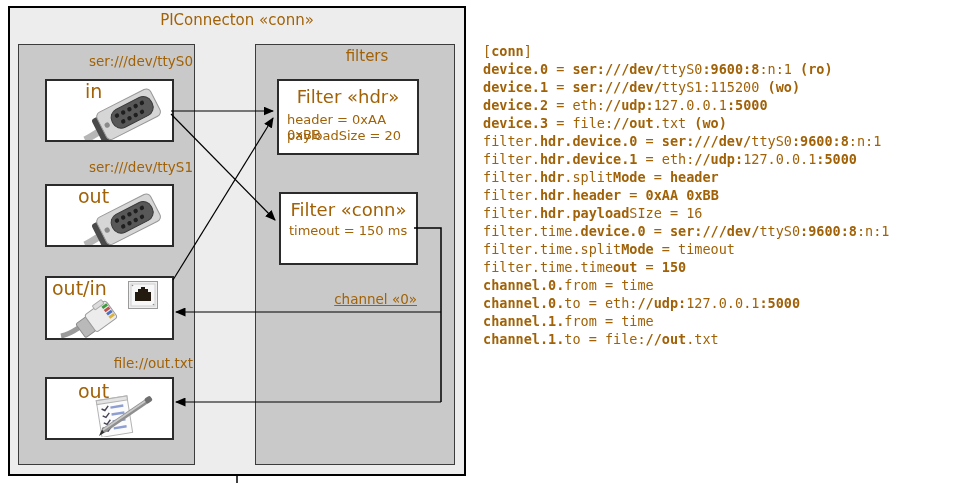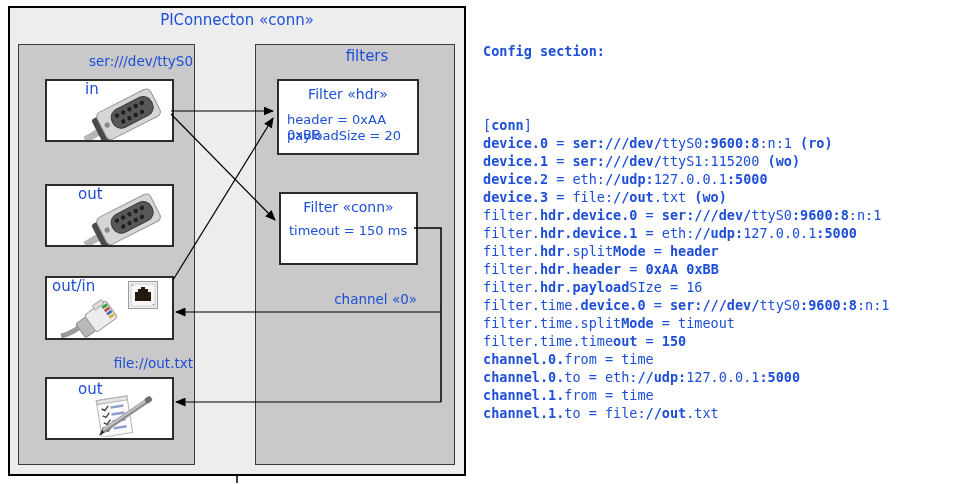--- a/index.html
+++ b/index.html
@@ -1,32 +1,32 @@
 <!DOCTYPE html>
 <html><head>
 <meta charset="utf-8">
 <style>
   html,body{margin:0;padding:0;background:#fff;}
   #stage{position:relative;width:964px;height:484px;background:#fff;overflow:hidden;
-         font-family:"DejaVu Sans","Liberation Sans",sans-serif;color:#1d4ed8;}
+         font-family:"DejaVu Sans","Liberation Sans",sans-serif;color:#a16207;}
   .abs{position:absolute;}
   
   .outer-box{left:8px;top:6px;width:454px;height:466px;border:2px solid #000;background:#ededed;}
   .diagram-title{left:8px;top:11px;width:458px;text-align:center;font-size:15px;}
   .group-box{background:#c9c9c9;border:1.5px solid #3c3c3c;}
   .grp-devices{left:18px;top:44px;width:175px;height:419px;}
   .grp-filters{left:255px;top:44px;width:198px;height:419px;}
   .filters-title{left:255px;top:47px;width:198px;text-align:center;font-size:15px;margin-left:13px;}
   .dev-label{left:19px;width:174px;text-align:right;font-size:13.5px;}
   .dev-box{left:45px;width:125px;background:#fff;border:2px solid #2b2b2b;}
-  .port-name{position:absolute;font-size:15px;}
+  .port-name{position:absolute;font-size:19px;}
   .filter-box{background:#fff;border:2px solid #2b2b2b;}
-  .filter-title{position:absolute;left:0;top:5px;width:100%;text-align:center;font-size:14px;}
+  .filter-title{position:absolute;left:0;top:5px;width:100%;text-align:center;font-size:18px;}
   .filter-prop{position:absolute;left:8px;font-size:13px;}
-  .chan-label{left:290px;width:127px;text-align:right;font-size:13.5px;}
+  .chan-label{left:290px;width:127px;text-align:right;font-size:13.5px;text-decoration:underline;}
   svg{display:block;}
   
   #config{left:483px;top:6px;width:478px;font-family:"DejaVu Sans Mono","Liberation Mono",monospace;
           font-size:13.5px;line-height:18px;white-space:pre;}
   #config .cfg-heading{font-weight:bold;margin-bottom:20px;}
   #config .cfg-line .b{font-weight:bold;}
 </style>
 </head>
 <body>
 
@@ -55,20 +55,21 @@
           <circle cx="60" cy="24" r="2.2" fill="#1f1f1f"></circle>
         <circle cx="67" cy="24" r="2.2" fill="#1f1f1f"></circle>
         <circle cx="42" cy="32" r="2.2" fill="#1f1f1f"></circle>
           <circle cx="49" cy="32" r="2.2" fill="#1f1f1f"></circle>
         <circle cx="56" cy="32" r="2.2" fill="#1f1f1f"></circle>
           <circle cx="63" cy="32" r="2.2" fill="#1f1f1f"></circle>
       </g>
     </svg>
   </div>
 
+  <div class="abs dev-label" style="top:159px">ser:///dev/ttyS1</div>
   <div class="abs dev-box" style="top:184px;height:59px">
     <span class="port-name" style="left:31px;top:-1px">out</span>
     <svg class="abs" style="right:1px;bottom:0" width="92" height="52" viewBox="0 0 92 52">
       <path d="M6,52 C 16,47 22,42 32,36" stroke="#b6b6b6" stroke-width="7" fill="none"></path>
       <g transform="rotate(-27 46 28)">
         <rect x="14" y="16" width="12" height="26" rx="3" fill="#4a4a4a"></rect>
         <rect x="20" y="13" width="60" height="30" rx="5" fill="#d6d6d6" stroke="#979797"></rect>
         <circle cx="26" cy="28" r="2.6" fill="#8b8b8b"></circle>
         <rect x="32" y="18" width="44" height="20" rx="9" fill="#585858" stroke="#3a3a3a"></rect>
         <circle cx="39" cy="24" r="2.2" fill="#1f1f1f"></circle>
@@ -149,17 +150,16 @@
     <path d="M171,111 L273,111" stroke="#000" stroke-width="1.2" fill="none" marker-end="url(#ah)"></path>
     <path d="M171,114 L275,220" stroke="#000" stroke-width="1.2" fill="none" marker-end="url(#ah)"></path>
     <path d="M173,280 L273,118" stroke="#000" stroke-width="1.2" fill="none" marker-end="url(#ah)"></path>
     <path d="M414,228 L441,228 L441,402" stroke="#000" stroke-width="1.5" fill="none"></path>
     <path d="M441,312 L176,312" stroke="#000" stroke-width="1.2" fill="none" marker-end="url(#ah)"></path>
     <path d="M441,402 L176,402" stroke="#000" stroke-width="1.2" fill="none" marker-end="url(#ah)"></path>
     <path d="M237,476 L237,483" stroke="#000" stroke-width="1.5" fill="none"></path>
   </svg>
 
   <div id="config" class="abs">
-    <div class="cfg-heading">Config section:</div>
     <div><div class="cfg-line"><span>[</span><span class="b">conn</span><span>]</span></div><div class="cfg-line"><span class="b">device.0</span><span> = </span><span class="b">ser:///dev/</span><span>ttyS0</span><span class="b">:9600:8</span><span>:n:1 </span><span class="b">(ro)</span></div><div class="cfg-line"><span class="b">device.1</span><span> = </span><span class="b">ser:///dev/</span><span>ttyS1:115200 </span><span class="b">(wo)</span></div><div class="cfg-line"><span class="b">device.2</span><span> = </span><span>eth:</span><span class="b">//udp:</span><span>127.0.0.1</span><span class="b">:5000</span></div><div class="cfg-line"><span class="b">device.3</span><span> = </span><span>file:</span><span class="b">//out</span><span>.txt </span><span class="b">(wo)</span></div><div class="cfg-line"><span>filter.</span><span class="b">hdr.device.0</span><span> = </span><span class="b">ser:///dev/</span><span>ttyS0</span><span class="b">:9600:8</span><span>:n:1</span></div><div class="cfg-line"><span>filter.</span><span class="b">hdr.device.1</span><span> = </span><span>eth:</span><span class="b">//udp:</span><span>127.0.0.1</span><span class="b">:5000</span></div><div class="cfg-line"><span>filter.</span><span class="b">hdr</span><span>.split</span><span class="b">Mode</span><span> = </span><span class="b">header</span></div><div class="cfg-line"><span>filter.</span><span class="b">hdr</span><span>.</span><span class="b">header</span><span> = </span><span class="b">0xAA 0xBB</span></div><div class="cfg-line"><span>filter.</span><span class="b">hdr</span><span>.</span><span class="b">payload</span><span>SIze = 16</span></div><div class="cfg-line"><span>filter.time.</span><span class="b">device.0</span><span> = </span><span class="b">ser:///dev/</span><span>ttyS0</span><span class="b">:9600:8</span><span>:n:1</span></div><div class="cfg-line"><span>filter.time.</span><span>split</span><span class="b">Mode</span><span> = timeout</span></div><div class="cfg-line"><span>filter.time.time</span><span class="b">out</span><span> = </span><span class="b">150</span></div><div class="cfg-line"><span class="b">channel.0.</span><span>from</span><span> = time</span></div><div class="cfg-line"><span class="b">channel.0.</span><span>to</span><span> = </span><span>eth:</span><span class="b">//udp:</span><span>127.0.0.1</span><span class="b">:5000</span></div><div class="cfg-line"><span class="b">channel.1.</span><span>from</span><span> = time</span></div><div class="cfg-line"><span class="b">channel.1.</span><span>to</span><span> = </span><span>file:</span><span class="b">//out</span><span>.txt</span></div></div>
   </div>
 
 </div>
 
 </body></html>

